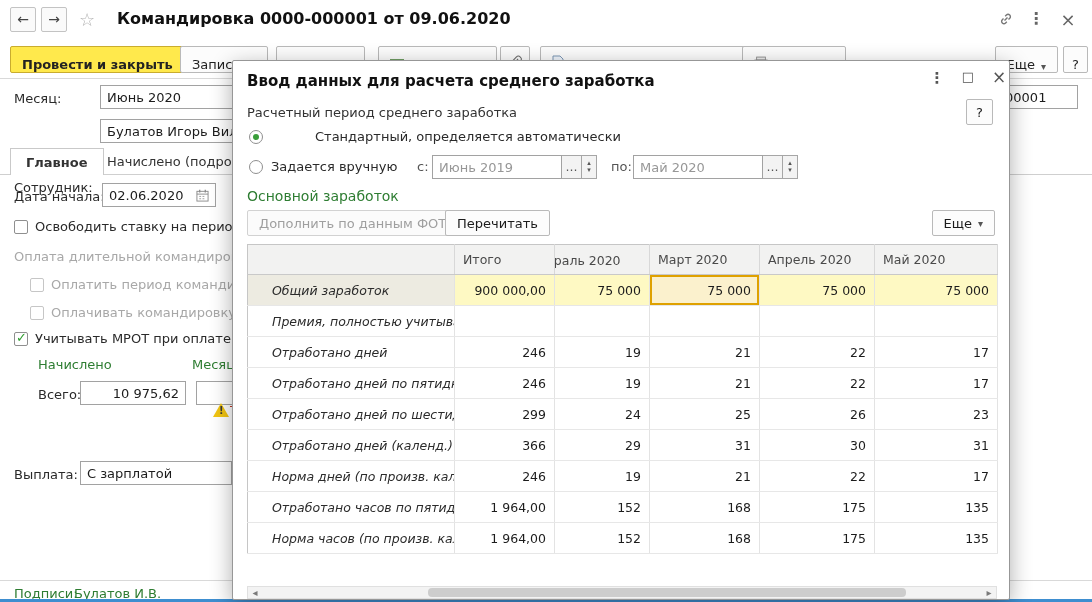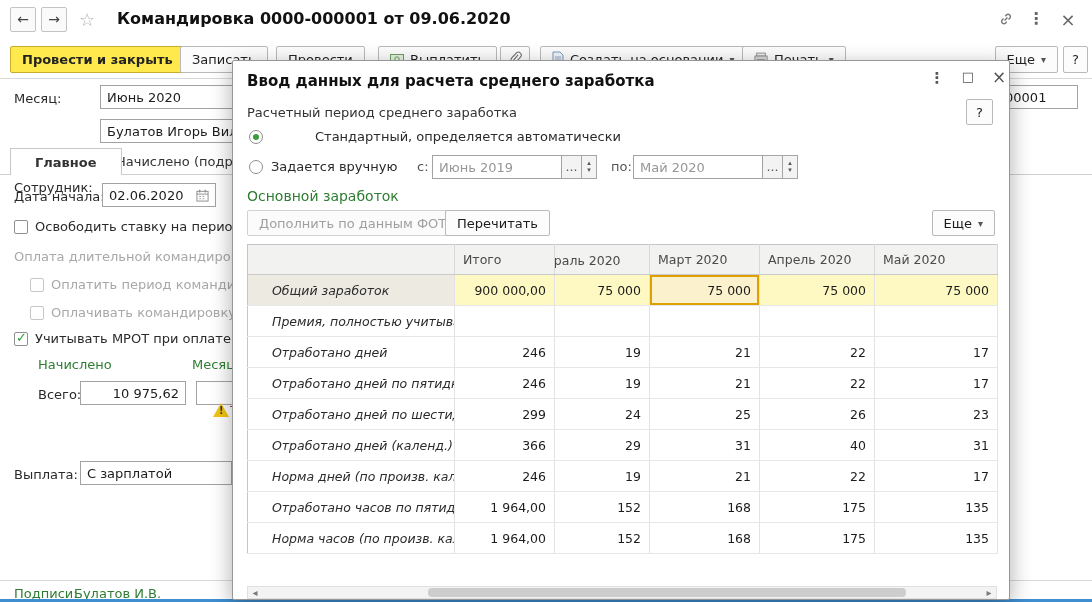--- a/index.html
+++ b/index.html
@@ -10,36 +10,36 @@
   
   .hdr { position:absolute; top:0; left:0; right:0; height:40px; background:#fff; }
   .nav-btn { position:absolute; top:7px; width:26px; height:25px; border:1px solid #c3c3c3; background:#fafafa;
              border-radius:2px; color:#444; font-size:14px; text-align:center; line-height:23px; cursor:pointer; }
   .star { position:absolute; left:79px; top:9px; font-size:18px; color:#b3b3b3; }
   .title { position:absolute; left:117px; top:9px; font-size:16px; font-weight:700; color:#111; white-space:nowrap; }
   .hico { position:absolute; top:9px; font-size:16px; color:#666; text-align:center; width:20px; }
 
   
   .tlb { position:absolute; top:42px; left:0; right:0; height:34px; }
-  .tbtn { position:absolute; top:4px; height:27px; display:flex; align-items:center; gap:6px; padding:0 11px;
+  .tbtn { position:absolute; top:4px; height:27px; display:flex; align-items:flex-end; gap:6px; padding:0 11px;
           background:#fcfcfc; border:1px solid #b9b9b9; border-radius:2px; font-size:13px; color:#222; white-space:nowrap; }
   .tbtn.primary { background:#ffe94c; border-color:#c9ac2e; font-weight:700; }
   .car { font-size:10px; color:#555; }
   .sep1 { position:absolute; top:78px; left:0; right:0; height:1px; background:#d9d9d9; }
 
   
   .lab { position:absolute; white-space:nowrap; color:#2a2a2a; }
   .lab.gray { color:#a8a8a8; }
   .fld { position:absolute; height:24px; border:1px solid #a2a2a2; background:#fff; display:flex; align-items:center;
          padding:0 6px; white-space:nowrap; overflow:hidden; }
   .fld.fr { justify-content:flex-end; }
   .fld.dis span { color:#979797; }
   .calbtn { margin-left:auto; display:flex; align-items:center; }
 
-  .tab { position:absolute; top:148px; height:27px; line-height:27px; padding:0 24px; white-space:nowrap; color:#333;text-align:right; }
+  .tab { position:absolute; top:148px; height:27px; line-height:27px; padding:0 15px; white-space:nowrap; color:#333;text-align:right; }
   .tab.active { background:#fff; border:1px solid #c9c9c9; border-bottom:none; font-weight:700; z-index:2; }
   .tabline { position:absolute; top:174px; left:0; width:100%; height:1px; background:#cfcfcf; }
 
   .cb { position:absolute; width:14px; height:14px; border:1px solid #8f8f8f; border-radius:2px; background:#fff; }
   .cb.disabled { border-color:#c6c6c6; }
   .cb .ck { position:absolute; left:1px; top:-3px; font-size:13px; font-weight:700; color:#2f9e2f; }
   .radio { position:absolute; width:14px; height:14px; border:1px solid #8f8f8f; border-radius:50%; background:#fff; }
   .radio.checked::after { content:""; position:absolute; inset:3px; border-radius:50%; background:#3a9e3a; }
 
   .green { color:#2e7d32; }
@@ -354,21 +354,21 @@
           <td class="num">24</td>
           <td class="num">25</td>
           <td class="num">26</td>
           <td class="num">23</td>
         </tr>
         <tr>
           <td class="lbl">Отработано дней (календ.)</td>
           <td class="num">366</td>
           <td class="num">29</td>
           <td class="num">31</td>
-          <td class="num">40</td>
+          <td class="num">30</td>
           <td class="num">31</td>
         </tr>
         <tr>
           <td class="lbl">Норма дней (по произв. календар...</td>
           <td class="num">246</td>
           <td class="num">19</td>
           <td class="num">21</td>
           <td class="num">22</td>
           <td class="num">17</td>
         </tr>

